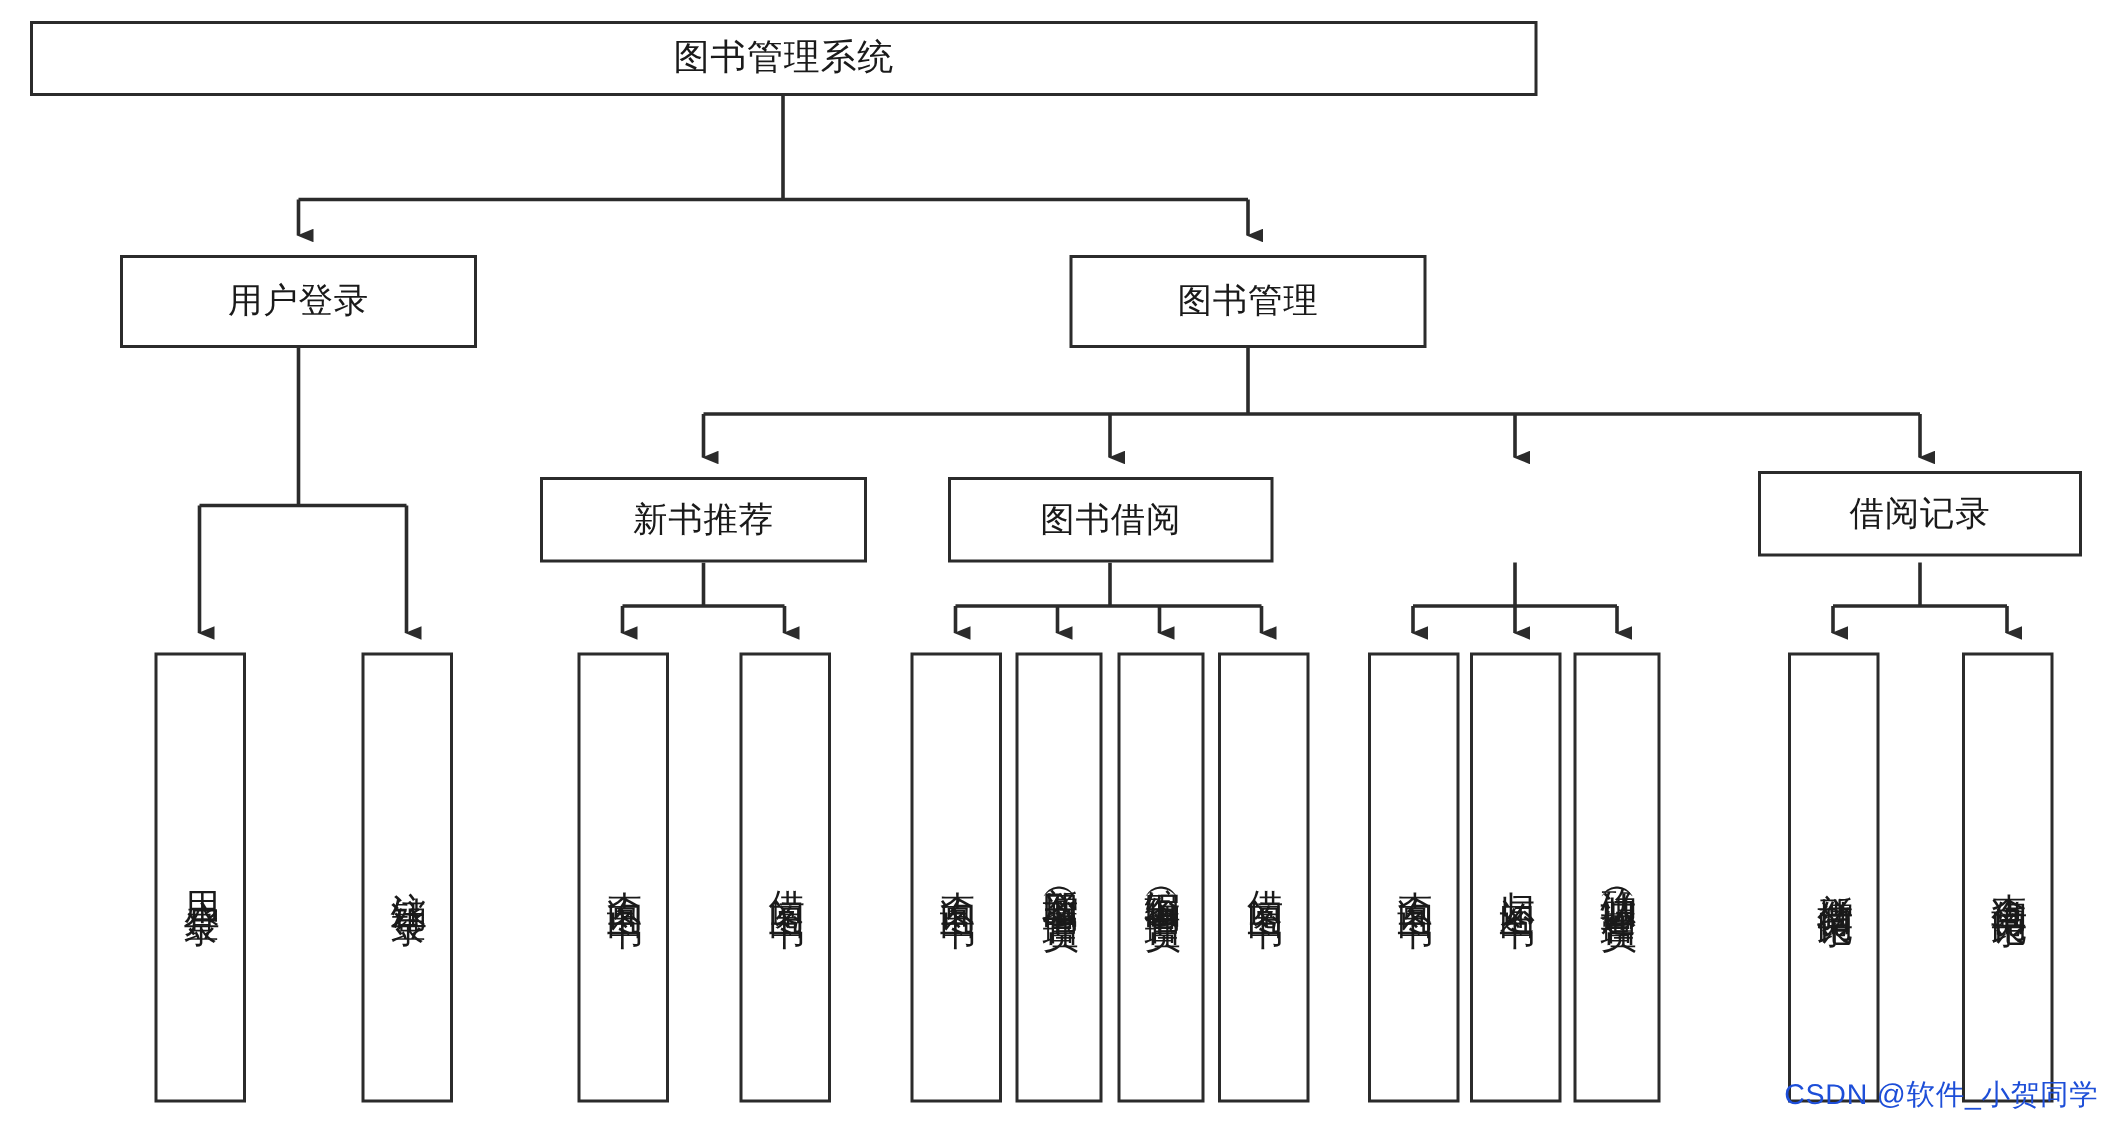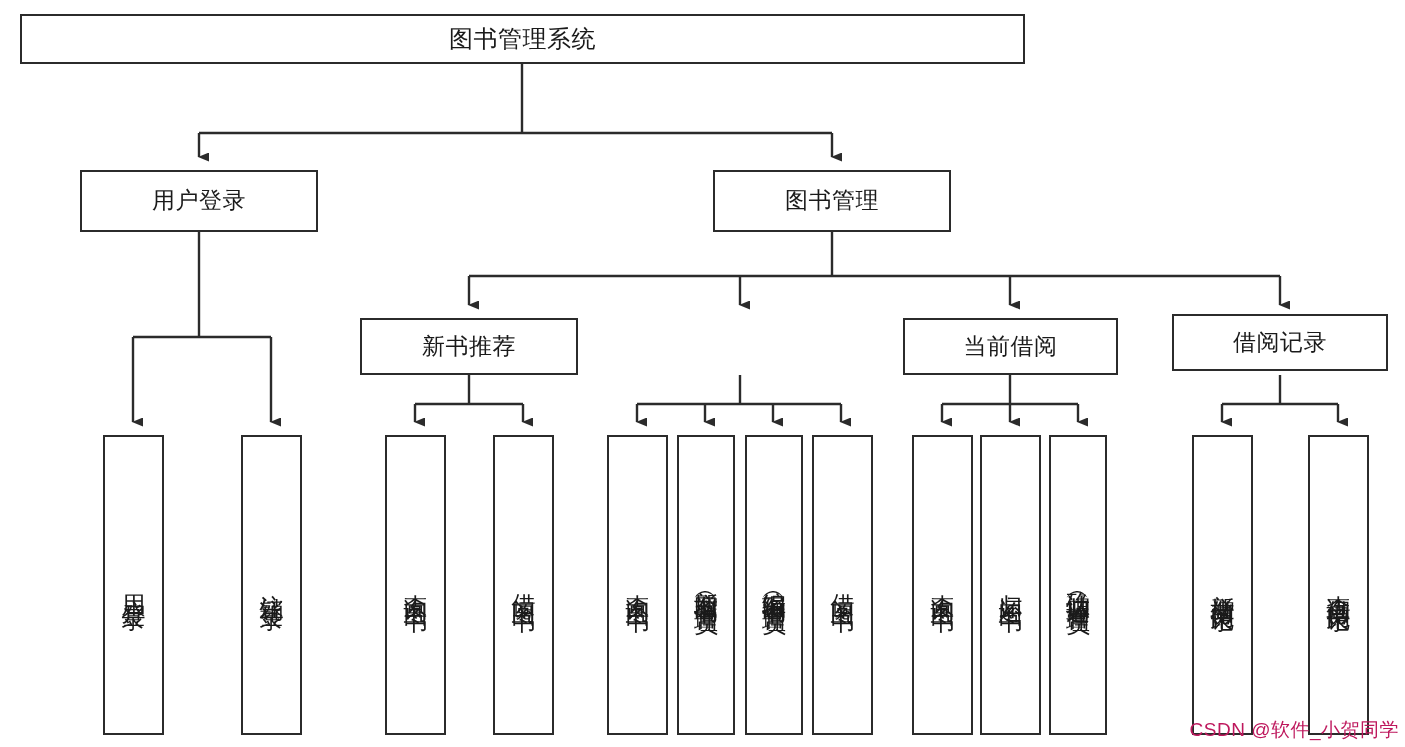--- a/index.html
+++ b/index.html
@@ -67,21 +67,21 @@
     text-align: center;
   }
   .node.vert.tall .node-label {
     letter-spacing: 3px;
   }
   .watermark {
     position: absolute;
     right: 6px;
     bottom: 4px;
     font-size: 19px;
-    color: #be185d;
+    color: #1d4ed8;
     white-space: nowrap;
     z-index: 3;
     letter-spacing: 0.5px;
   }
 </style>
 </head>
 <body>
 
 <div id="canvas">
 
@@ -146,24 +146,24 @@
   </div>
 
   <div class="node horiz" style="left:360px; top:318px; width:218px; height:57px;">
     <span class="node-label">新书推荐</span>
   </div>
 
   <div class="node horiz" style="left:713px; top:170px; width:238px; height:62px;">
     <span class="node-label">图书管理</span>
   </div>
 
-
-  <div class="node horiz" style="left:903px; top:318px; width:215px; height:57px;">
-    <span class="node-label">当前借阅</span>
-  </div>
+  <div class="node horiz" style="left:632px; top:318px; width:217px; height:57px;">
+    <span class="node-label">图书借阅</span>
+  </div>
+
 
   <div class="node horiz" style="left:1172px; top:314px; width:216px; height:57px;">
     <span class="node-label">借阅记录</span>
   </div>
 
   <div class="node vert" style="left:103px; top:435px; width:61px; height:300px;">
     <span class="node-label">用户登录</span>
   </div>
 
   <div class="node vert" style="left:241px; top:435px; width:61px; height:300px;">

